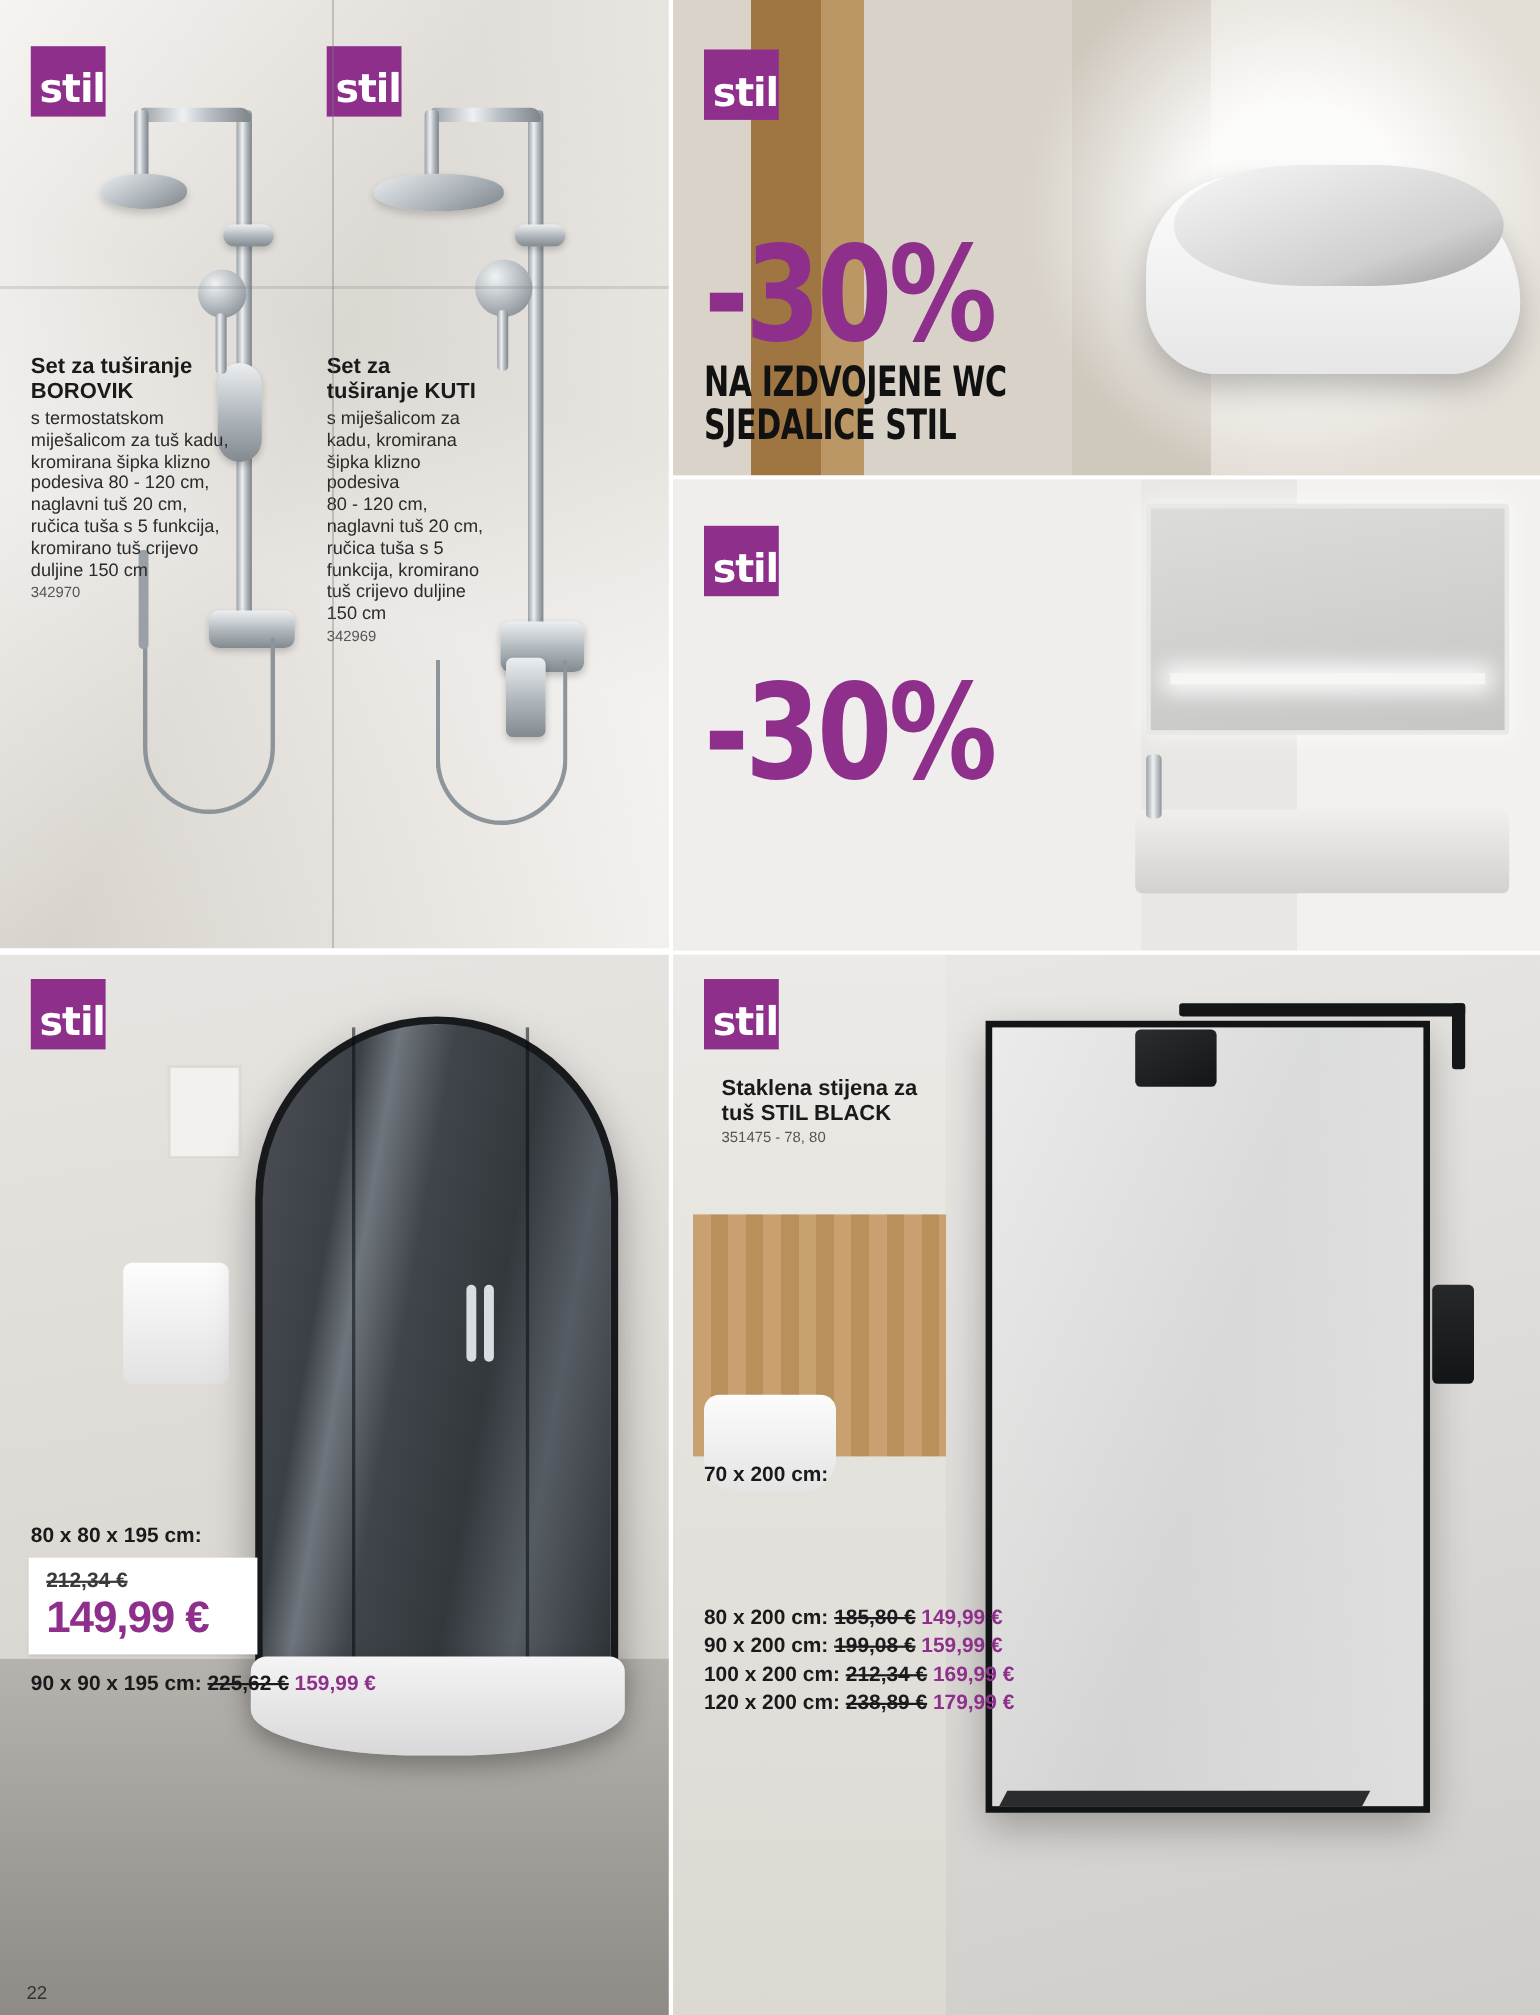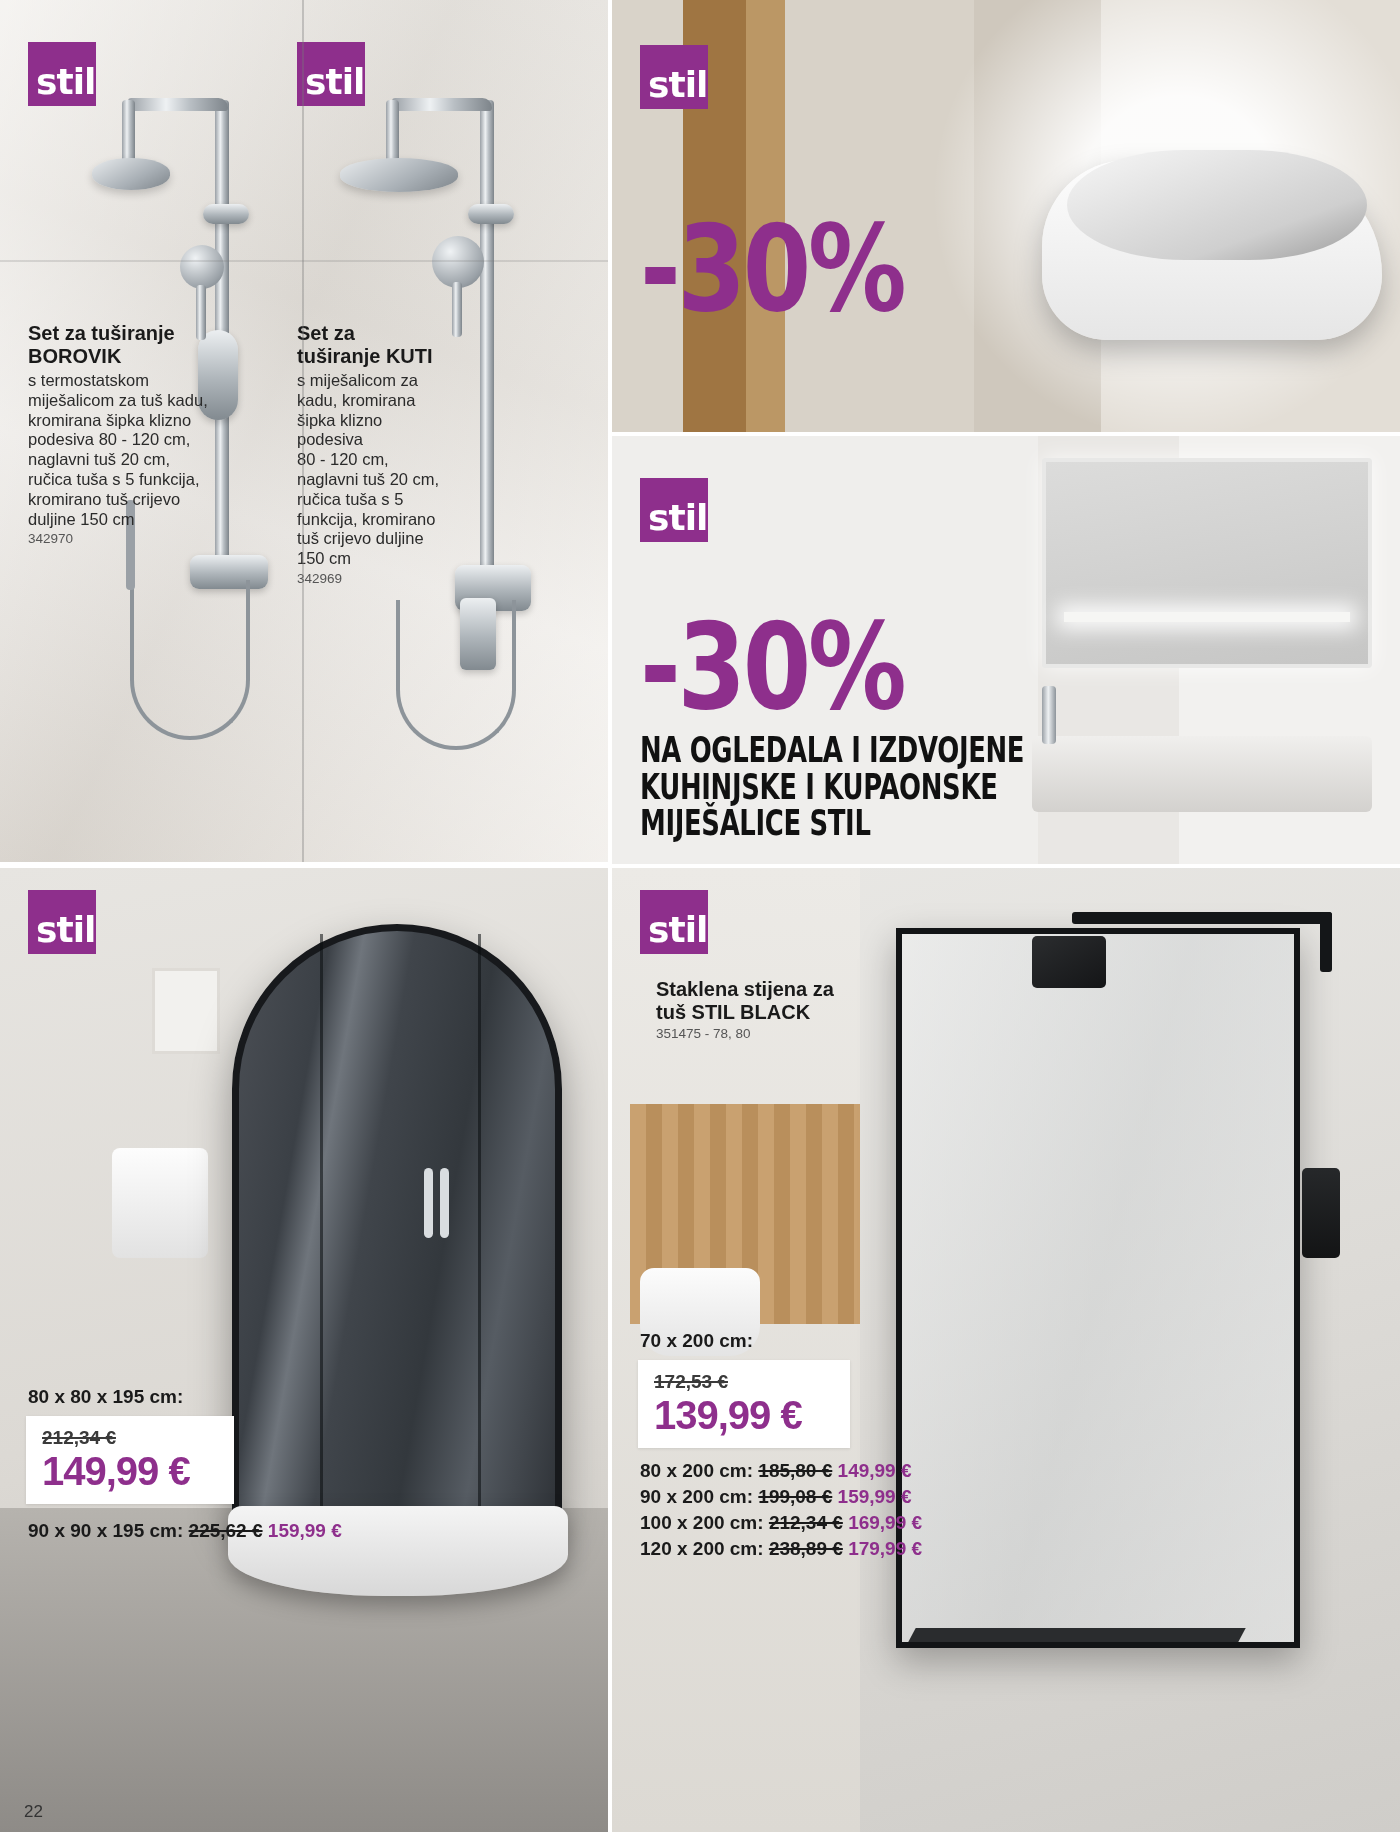--- a/index.html
+++ b/index.html
@@ -229,20 +229,24 @@
     <div style="position:absolute; left:455px; top:150px; width:300px; height:110px;
                 background:linear-gradient(160deg,#f7f7f7,#cfcfcf 70%,#9a9a9a);
                 border-radius:150px/70px;"></div>
 
     <div class="stil-logo" style="left:28px; top:45px; width:68px; height:64px; position:absolute; padding:0 0 6px 8px;">
       <span style="font-size:36px;">stil</span>
     </div>
 
     <div class="banner-pct" style="position:absolute; left:28px; top:218px; font-size:120px;">-30%</div>
 
+    <div style="position:absolute; left:28px; top:328px;">
+      <div class="banner-sub" style="font-size:38px;">NA IZDVOJENE WC</div>
+      <div class="banner-sub" style="font-size:38px;">SJEDALICE STIL</div>
+    </div>
 
   </div>
 
   <div class="panel bg-mirror" style="left:612px; top:436px; width:788px; height:428px;">
 
     <div style="position:absolute; left:430px; top:22px; width:330px; height:210px;
                 background:linear-gradient(170deg,#dcdcdb,#c6c6c5);
                 border:4px solid #e8e8e7; border-radius:4px;
                 box-shadow:0 0 22px rgba(255,255,255,.8);"></div>
     <div style="position:absolute; left:452px; top:176px; width:286px; height:10px;
@@ -251,25 +255,20 @@
                 background:linear-gradient(180deg,#f0efed,#d3d1ce); border-radius:6px;"></div>
     <div style="position:absolute; left:430px; top:250px; width:14px; height:58px;
                 background:linear-gradient(90deg,#9aa0a6,#eef1f3 45%,#8d949a); border-radius:4px;"></div>
 
     <div class="stil-logo" style="left:28px; top:42px; width:68px; height:64px; position:absolute; padding:0 0 6px 8px;">
       <span style="font-size:36px;">stil</span>
     </div>
 
     <div class="banner-pct" style="position:absolute; left:28px; top:180px; font-size:120px;">-30%</div>
 
-    <div style="position:absolute; left:28px; top:296px;">
-      <div class="banner-sub" style="font-size:36px;">NA OGLEDALA I IZDVOJENE</div>
-      <div class="banner-sub" style="font-size:36px;">KUHINJSKE I KUPAONSKE</div>
-      <div class="banner-sub" style="font-size:36px;">MIJEŠALICE STIL</div>
-    </div>
   </div>
 
   <div class="panel bg-shower-room" style="left:0; top:868px; width:608px; height:964px;">
 
     <div style="position:absolute; left:0; top:640px; width:608px; height:324px;
                 background:linear-gradient(180deg,#b6b3ae,#8e8b87);"></div>
 
     <div style="position:absolute; left:152px; top:100px; width:68px; height:86px;
                 background:#f2f1ee; border:3px solid #dedbd6;"></div>
     <div style="position:absolute; left:112px; top:280px; width:96px; height:110px;
@@ -330,24 +329,20 @@
       <div class="p-title" style="font-size:20px;">
         <div>Staklena stijena za</div>
         <div>tuš STIL BLACK</div>
       </div>
       <div class="p-code" style="font-size:13.5px; margin-top:2px;">351475 - 78, 80</div>
     </div>
 
 
     <div class="size-label" style="position:absolute; left:28px; top:462px; font-size:19px;">70 x 200 cm:</div>
 
-    <div class="price-box" style="position:absolute; left:26px; top:492px; width:212px; height:88px;">
-      <div class="price-old" style="font-size:19px; margin-bottom:2px;">172,53 €</div>
-      <div class="price-new" style="font-size:40px;">139,99 €</div>
-    </div>
 
     <div style="position:absolute; left:28px; top:592px;">
       <div class="size-row" style="margin-bottom:4px;">
         <span>80 x 200 cm:</span>
         <span class="old">185,80 €</span>
         <span class="new">149,99 €</span>
       </div>
       <div class="size-row" style="margin-bottom:4px;">
         <span>90 x 200 cm:</span>
         <span class="old">199,08 €</span>

